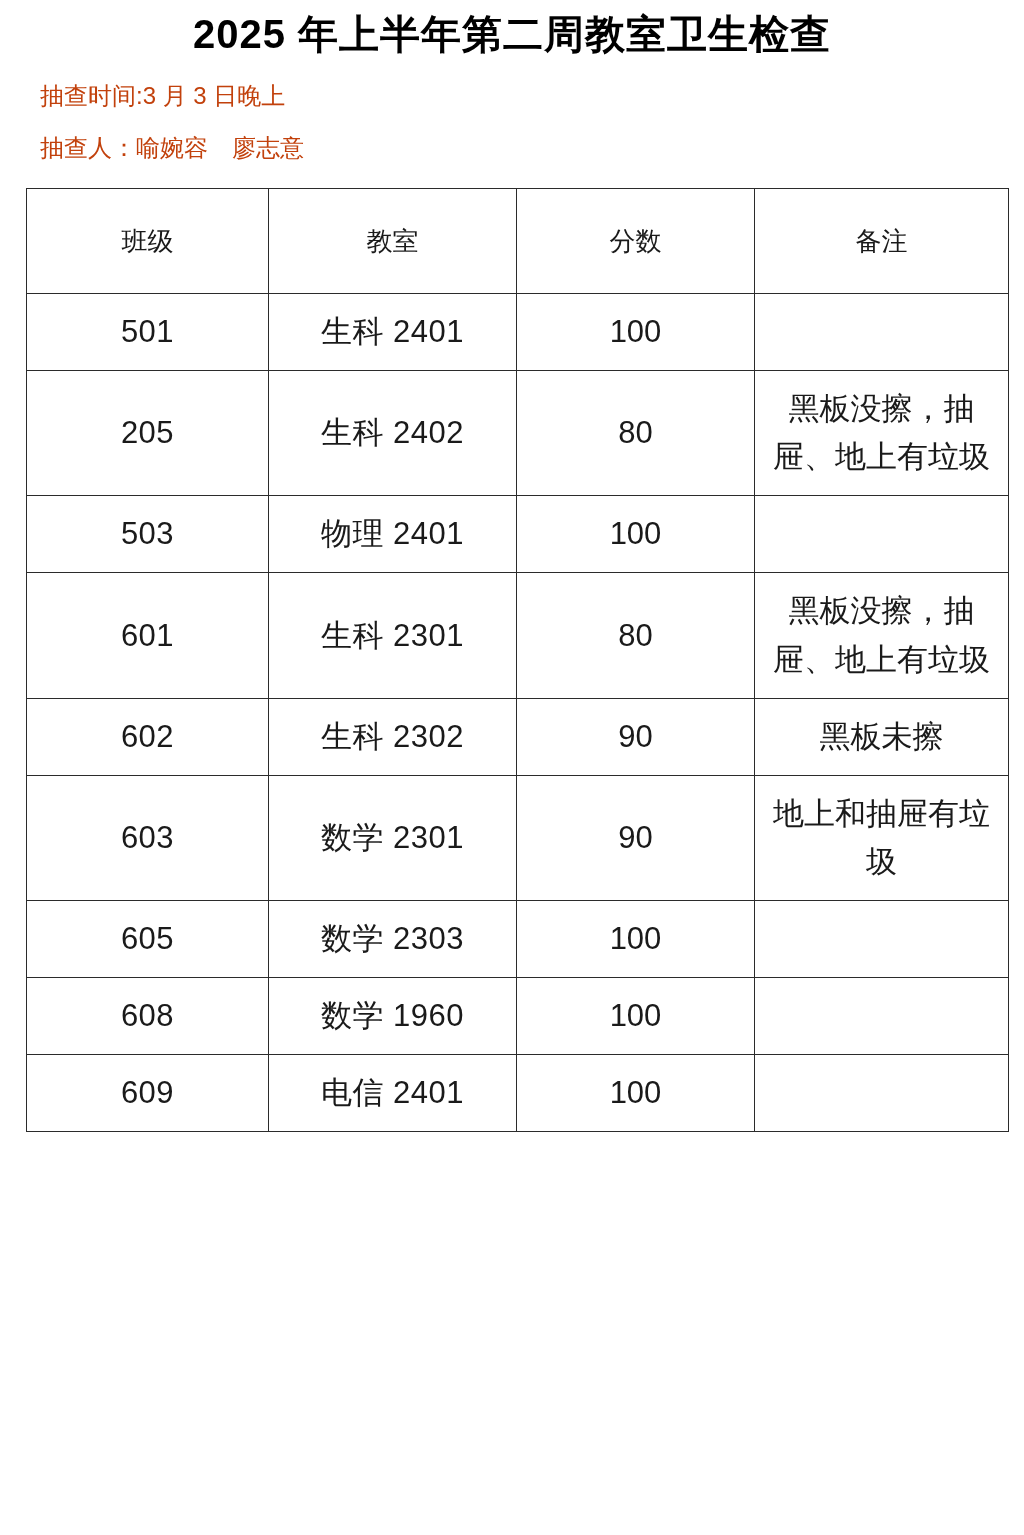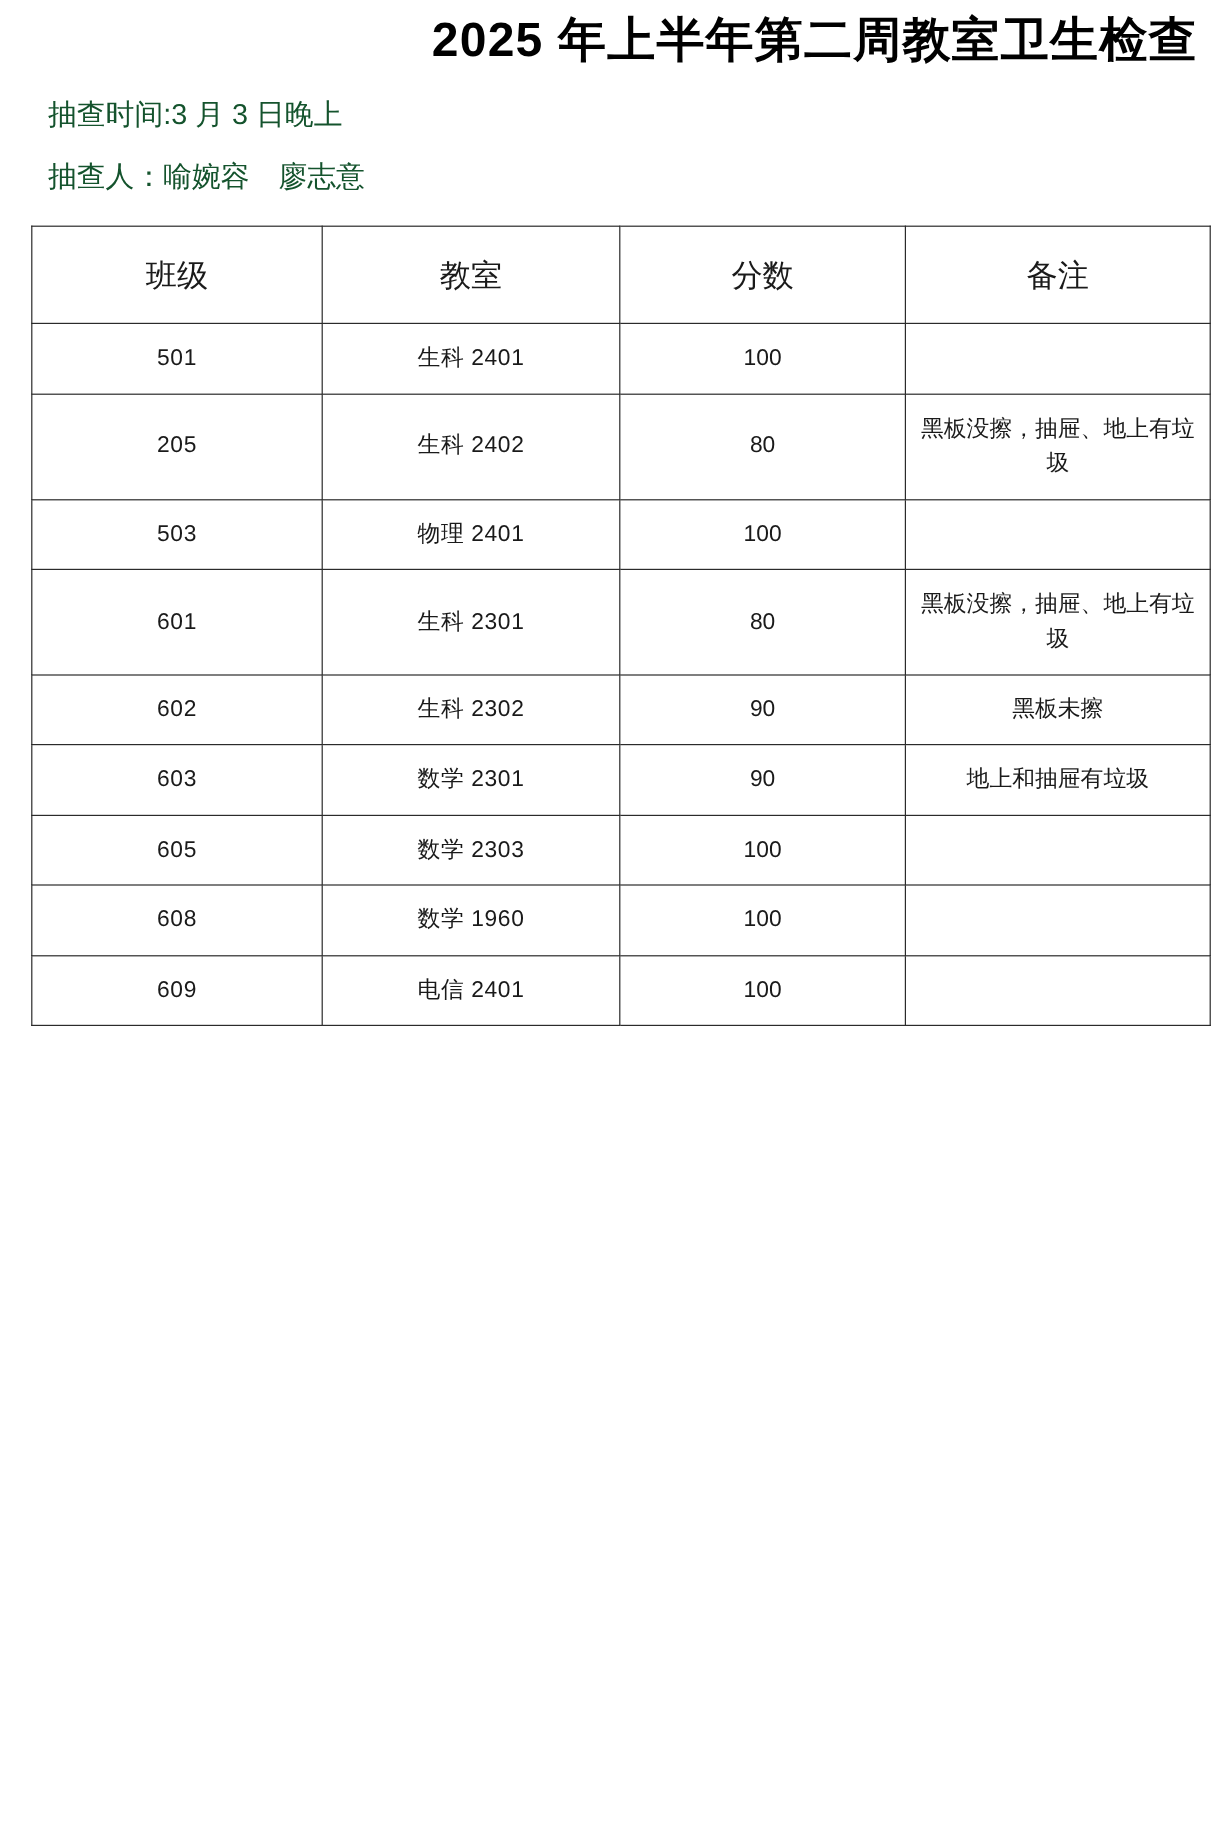--- a/index.html
+++ b/index.html
@@ -15,57 +15,57 @@
     overflow: hidden;
   }
   .page {
     width: 1024px;
     height: 1535px;
     box-sizing: border-box;
     padding: 0 26px;
     position: relative;
   }
   .doc-title {
-    text-align: right;
+    text-align: center;
     font-size: 40px;
     font-weight: 700;
     letter-spacing: 1px;
     margin: 8px 0 18px 0;
     line-height: 1.3;
     color: #000;
   }
   .meta-line {
     font-size: 24px;
     line-height: 1.5;
     margin: 0 0 16px 14px;
-    color: #14532d;
+    color: #c2410c;
   }
   .meta-line.second {
     margin-bottom: 22px;
   }
   table.check-table {
     width: 982px;
     border-collapse: collapse;
     table-layout: fixed;
     margin: 0 auto;
   }
   table.check-table th,
   table.check-table td {
     border: 1px solid #2b2b2b;
     text-align: center;
     vertical-align: middle;
     font-weight: 400;
-    font-size: 19px;
+    font-size: 31px;
     color: #1a1a1a;
     padding: 14px 6px;
     line-height: 1.55;
   }
   table.check-table th {
     font-size: 26px;
-    padding: 20px 6px;
+    padding: 32px 6px;
     margin-top: 32px;
   }
   col.c-class  { width: 242px; }
   col.c-room   { width: 248px; }
   col.c-score  { width: 238px; }
   col.c-note   { width: 254px; }
   td.score {
     color: #4aa8d8;
     font-size: 26px;
   }

